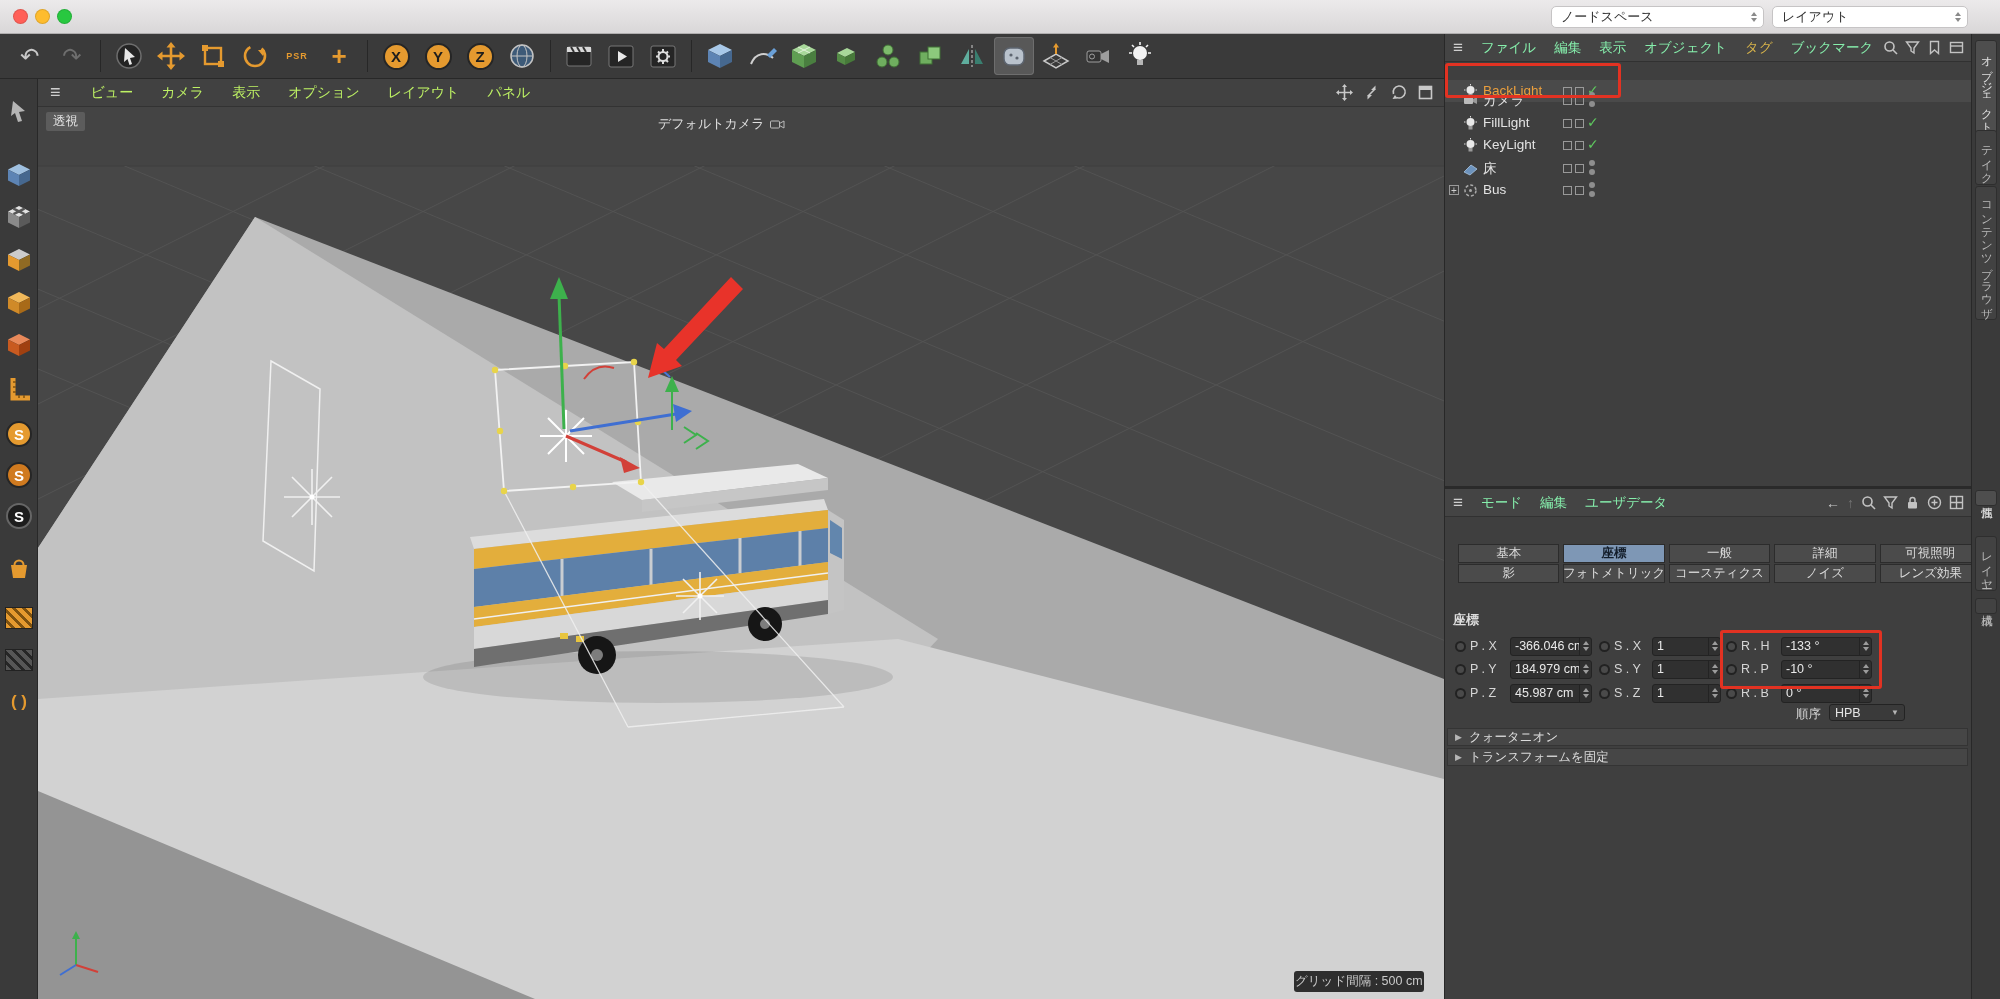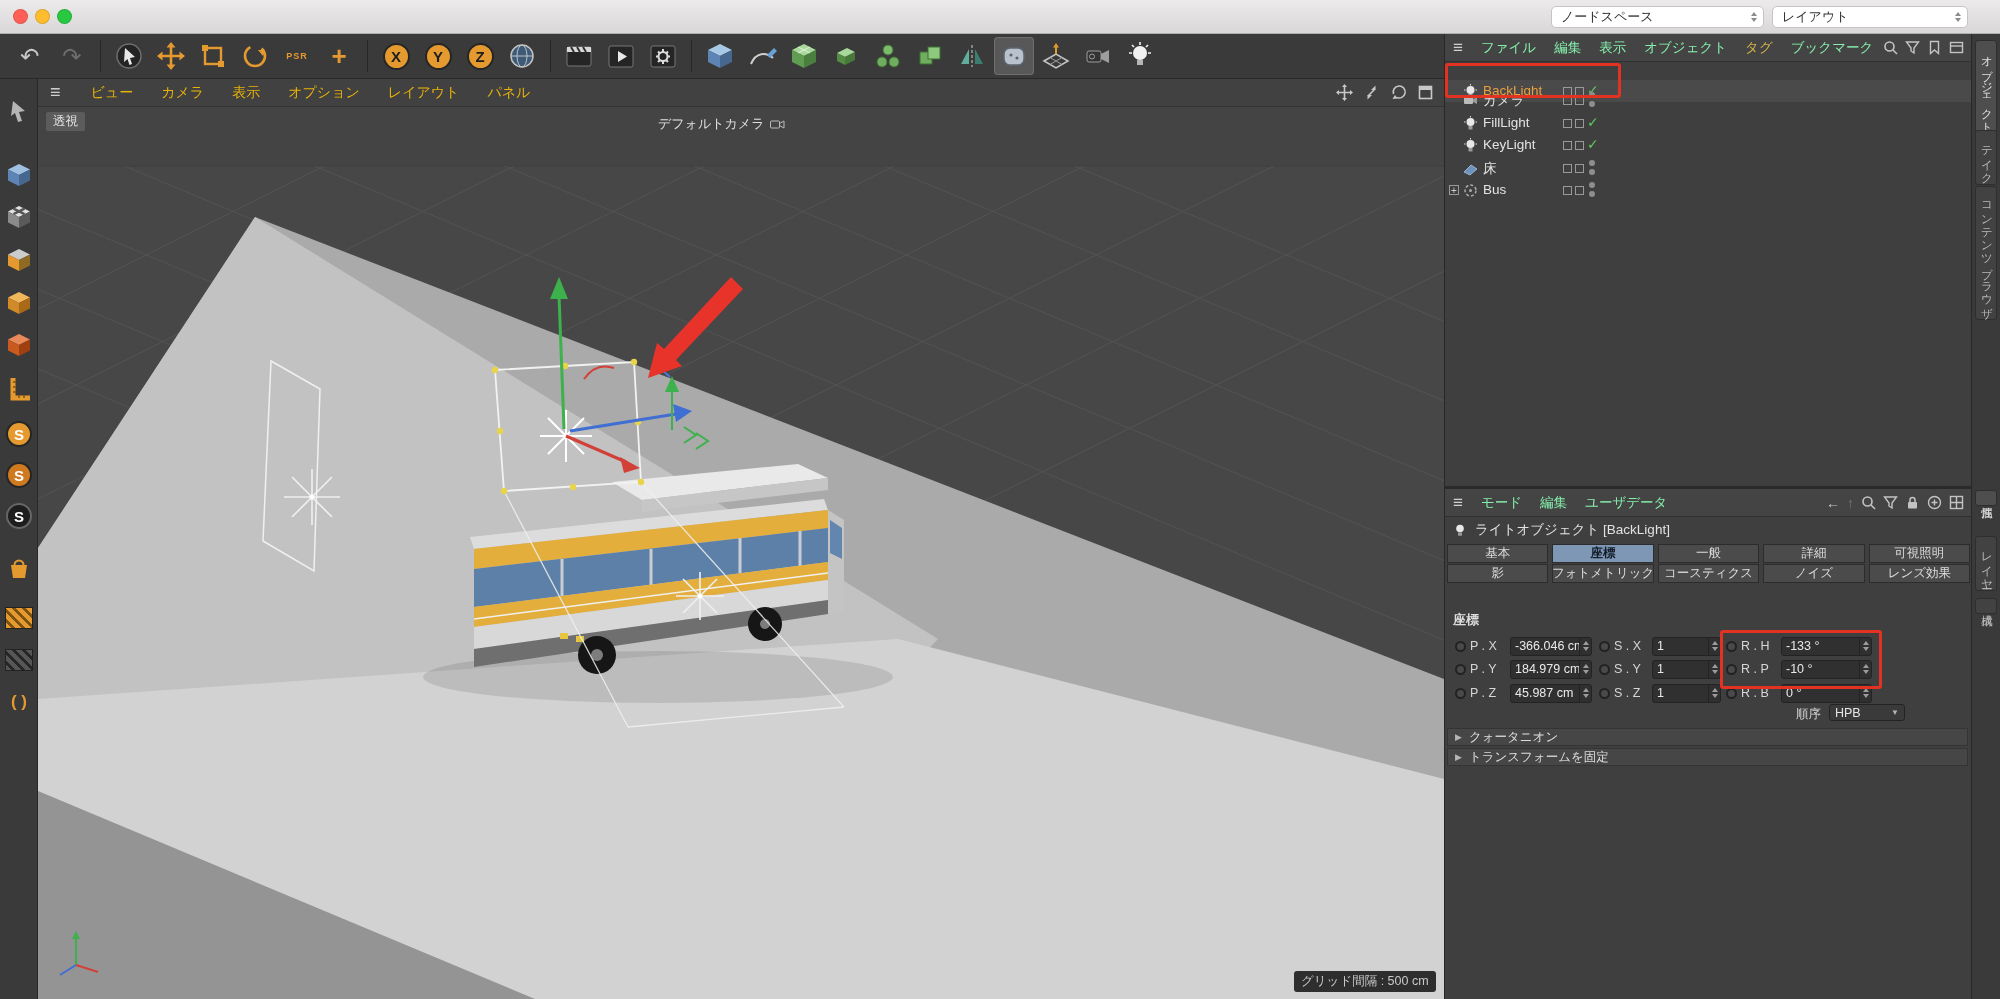--- a/index.html
+++ b/index.html
@@ -42,28 +42,28 @@
     font-weight:700;font-size:15px;color:#fff;box-sizing:border-box}
   .hatch-o{width:26px;height:20px;background:repeating-linear-gradient(45deg,#e59a2f 0 4px,#7e5210 4px 7px);border:1px solid #222}
   .hatch-d{width:26px;height:20px;background:repeating-linear-gradient(45deg,#565656 0 4px,#262626 4px 7px);border:1px solid #222}
   .parens{font-size:17px;font-weight:700;color:#e59a2f}
 
   
   .viewport{position:absolute;left:38px;top:79px;width:1406px;height:920px;background:#474747;overflow:hidden}
   .scene{position:absolute;left:0;top:0}
   .vp-menubar{position:absolute;left:0;top:0;width:1406px;height:28px;background:#414141;
     border-bottom:1px solid #333;display:flex;align-items:center;padding-left:12px;gap:28px;box-sizing:border-box;z-index:5}
-  .vp-mi{font-size:14px;color:#eab308}
+  .vp-mi{font-size:14px;color:#bef264}
   .vp-ham{font-size:18px;color:#cfcfcf;margin-right:2px}
   .vp-controls{position:absolute;right:10px;top:5px;display:flex;gap:10px;align-items:center}
   .vp-proj-label{position:absolute;left:8px;top:33px;z-index:4;background:rgba(96,96,96,.85);color:#e2e2e2;
     font-size:12.5px;padding:1px 7px;border-radius:2px}
   .vp-camera-label{position:absolute;left:620px;top:36px;z-index:4;color:#e0e0e0;font-size:13px;display:flex;gap:6px;align-items:center}
   .vp-grid-label{position:absolute;left:1256px;top:892px;z-index:4;background:#2e2e2e;color:#c9c9c9;
-    font-size:12.5px;padding:2px 7px;border-radius:3px}
+    font-size:12.5px;padding:2px 1px;border-radius:3px}
 
   
   .right-panel{position:absolute;left:1444px;top:34px;width:527px;height:965px;background:#3f3f3f;
     border-left:1px solid #282828;box-sizing:border-box}
   .panel-bar{position:absolute;left:0;width:527px;height:28px;background:#444;border-bottom:1px solid #313131;
     display:flex;align-items:center;padding-left:8px;gap:18px;box-sizing:border-box}
   .pb-ham{font-size:17px;color:#cfcfcf}
   .pb-mi{font-size:13.5px;color:#86efac}
   .pb-mi.hl{color:#d8b44a}
   .bar-icons{position:absolute;right:7px;top:6px;display:flex;gap:7px;align-items:center}
@@ -81,21 +81,21 @@
   .om-dots{position:absolute;left:144px;top:3px;display:flex;flex-direction:column;gap:3px}
   .om-dots i{width:6px;height:6px;border-radius:50%;background:#8e8e8e}
   .om-check{position:absolute;left:142px;top:2px;color:#5ec75e;font-size:14px;font-weight:700}
 
   .red-annot{position:absolute;border:3px solid #e23222;border-radius:3px;pointer-events:none;z-index:50}
 
   .panel-splitter{position:absolute;left:0;width:527px;height:3px;background:#2a2a2a}
 
   .am-objlabel{position:absolute;left:0;width:527px;height:26px;display:flex;align-items:center;gap:8px;
     padding-left:8px;box-sizing:border-box;font-size:13.5px;color:#e2e2e2}
-  .am-tabrow{position:absolute;left:2px;width:523px;display:flex;gap:4px}
+  .am-tabrow{position:absolute;left:13px;width:523px;display:flex;gap:4px}
   .am-tab{flex:1;height:19px;background:#4b4b4b;border:1px solid #2c2c2c;color:#dcdcdc;font-size:12.5px;
     display:flex;align-items:center;justify-content:center;box-sizing:border-box;white-space:nowrap;overflow:hidden}
   .am-tab.active{background:#7e97b5;color:#141e2b;font-weight:700}
   .am-tab.single{flex:0 0 103px}
   .am-section-title{position:absolute;left:8px;font-size:13px;font-weight:700;color:#dedede}
 
   .fld{position:absolute;height:18px;display:flex;align-items:center;gap:4px}
   .kdot{width:11px;height:11px;border-radius:50%;background:#4a4a4a;border:2px solid #222;box-sizing:border-box;flex:0 0 auto}
   .flabel{font-size:12.5px;color:#d6d6d6;white-space:nowrap;flex:0 0 auto}
   .fbox{flex:1;height:17px;background:#303030;border:1px solid #232323;border-radius:3px;display:flex;align-items:center;overflow:hidden}
@@ -665,27 +665,20 @@
     <svg width="15" height="15">
         <circle cx="7.5" cy="7.5" r="6" fill="none" stroke="#c3c3c3" stroke-width="1.4"></circle>
         <path d="M7.5 4.5 v6 M4.5 7.5 h6" stroke="#c3c3c3" stroke-width="1.4"></path>
       </svg>
     <svg width="15" height="15">
         <rect x="1.5" y="1.5" width="12" height="12" fill="none" stroke="#c3c3c3" stroke-width="1.4"></rect>
         <path d="M7.5 1.5 v12 M1.5 7.5 h12" stroke="#c3c3c3" stroke-width="1.4"></path>
       </svg>
   </div>
 
-  <div class="am-objlabel" style="top:483px">
-    <svg width="14" height="14">
-        <circle cx="7" cy="5.5" r="3.8" fill="#e8e8e8"></circle>
-        <rect x="5" y="9.5" width="4" height="3.2" fill="#999"></rect>
-      </svg>
-    <span>ライトオブジェクト [BackLight]</span>
-  </div>
 
   <div class="am-tabrow" style="top:510px">
     <div class="am-tab">基本</div>
     <div class="am-tab active">座標</div>
     <div class="am-tab">一般</div>
     <div class="am-tab">詳細</div>
     <div class="am-tab">可視照明</div>
   </div>
   <div class="am-tabrow" style="top:530px">
     <div class="am-tab">影</div>

